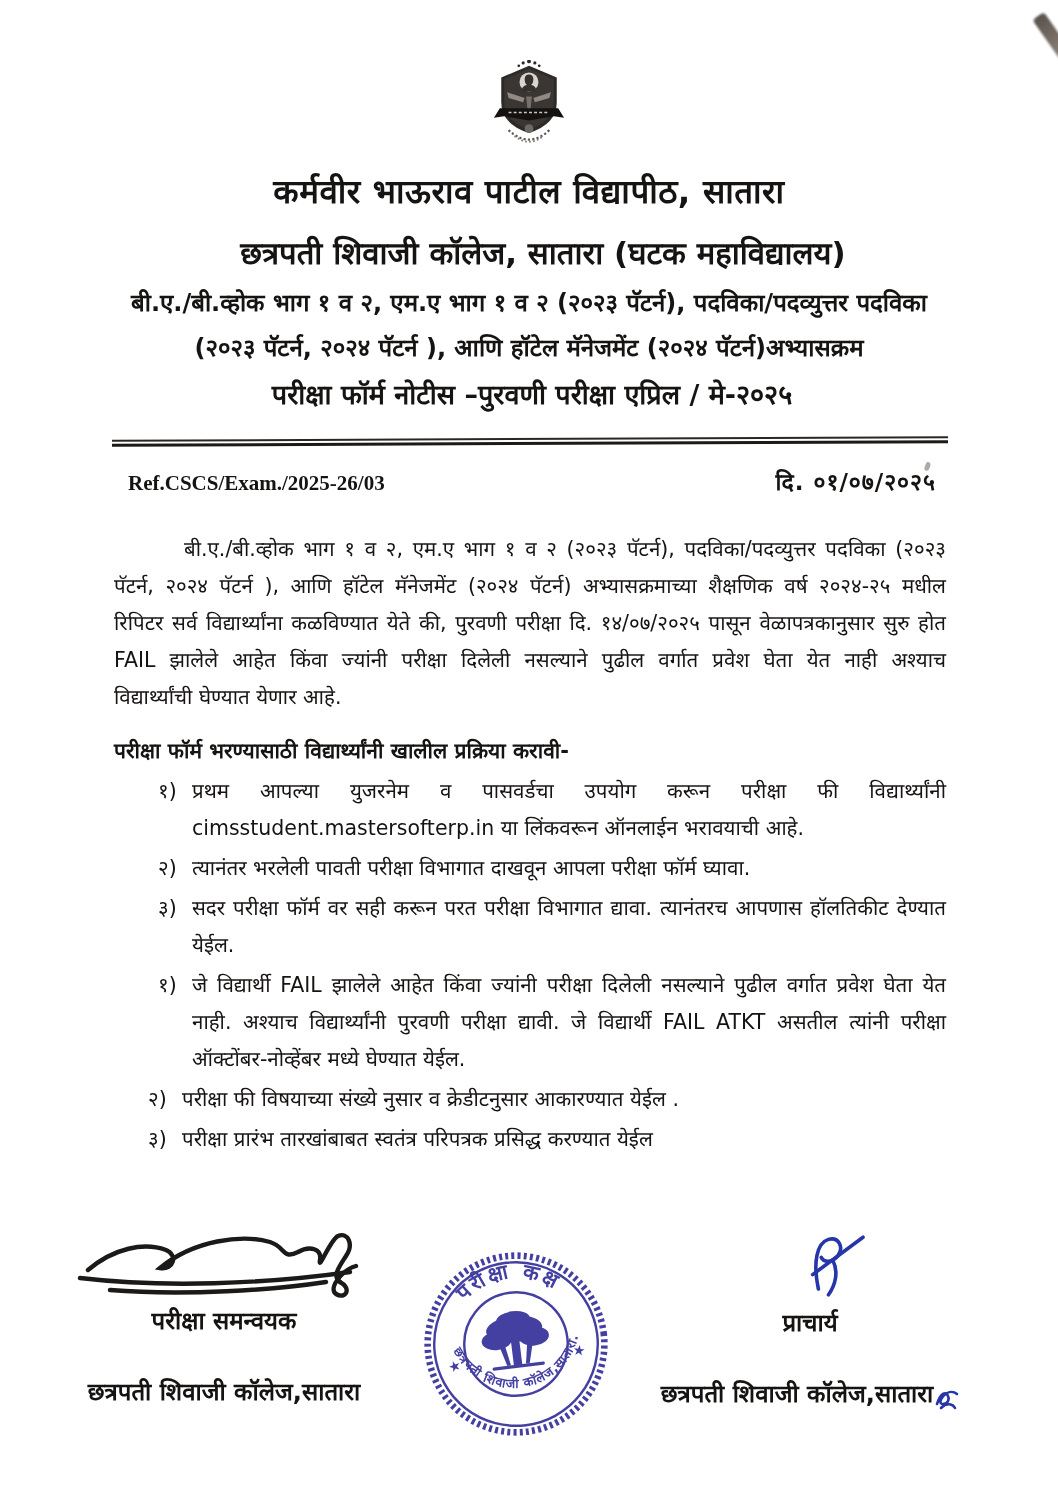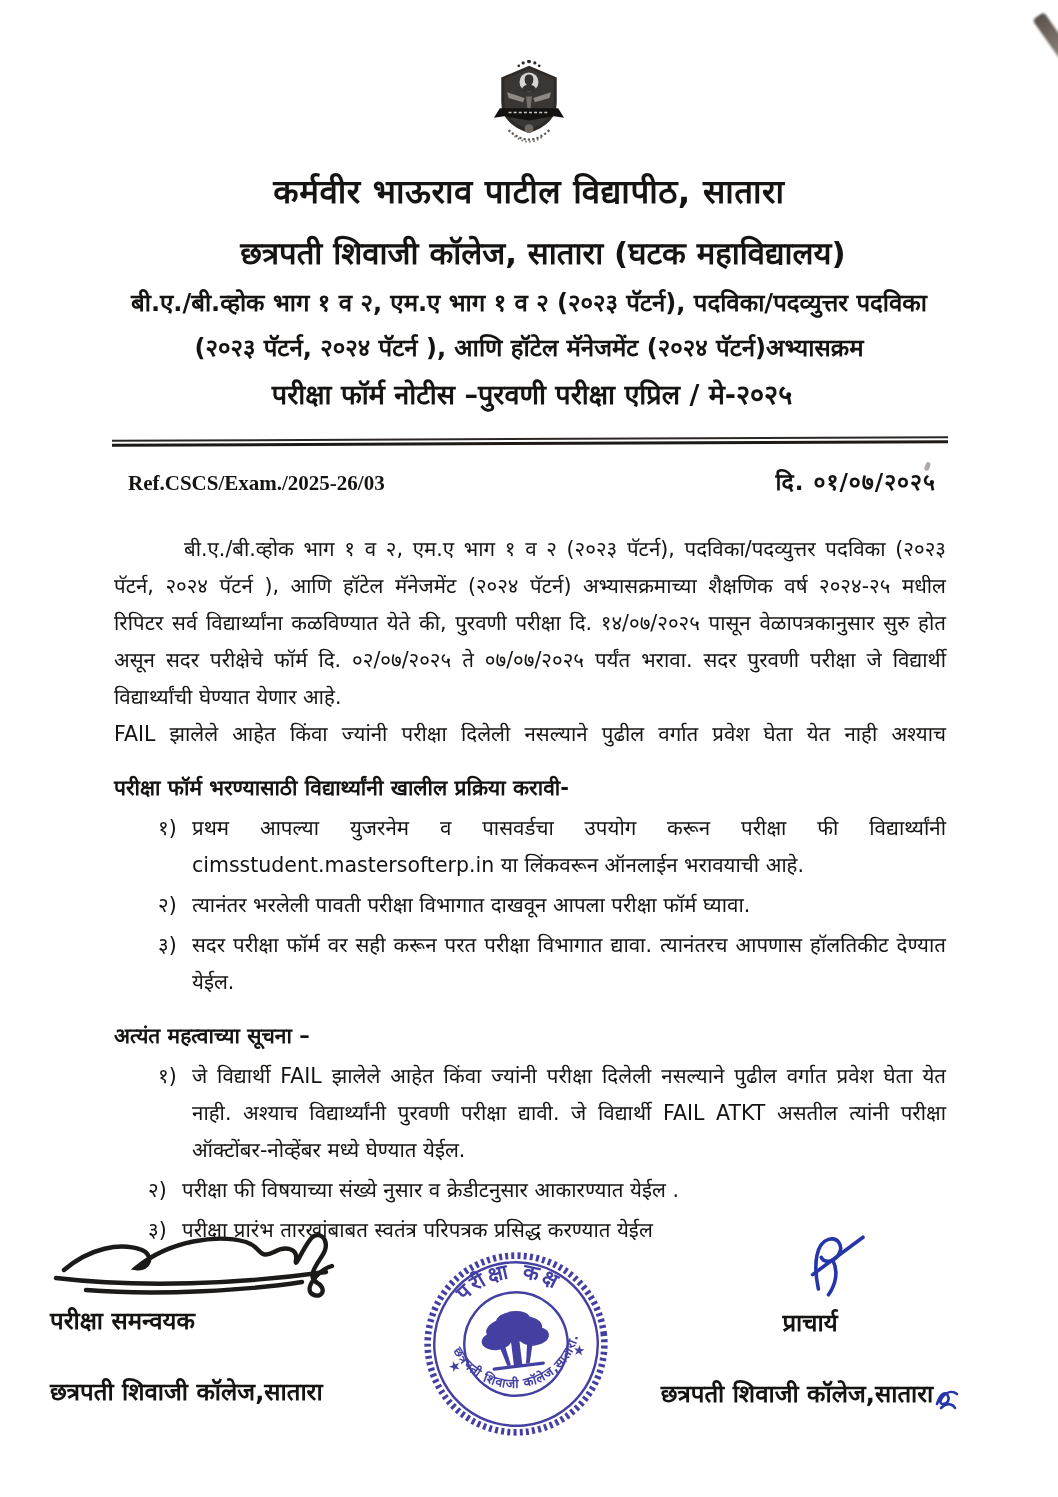--- a/index.html
+++ b/index.html
@@ -31,21 +31,21 @@
   .line{text-align:justify;text-align-last:justify;}
   .line.last{text-align-last:left;}
   .indent{text-indent:70px;}
   .sec-heading{font-weight:bold;font-size:21px;line-height:37px;margin-top:17px;}
   .num-item{display:flex;margin-top:3px;}
   .num-item .num{width:34px;flex:0 0 34px;padding-left:44px;box-sizing:content-box;}
   .num-item.tight .num{padding-left:34px;}
   .num-item .itext{flex:1;min-width:0;}
   
   .sign-area{position:absolute;left:0;top:1226px;width:1058px;height:260px;}
-  .sig-left{position:absolute;left:50px;top:0;width:320px;}
+  .sig-left{position:absolute;left:64px;top:0;width:320px;text-align:center;}
   .sig-left .sig-img{height:74px;}
   .sig-role{font-size:24px;font-weight:bold;line-height:34px;}
   .sig-org{font-size:24px;font-weight:bold;line-height:36px;white-space:nowrap;margin-top:36px;}
   .sig-right{position:absolute;left:620px;top:4px;width:380px;text-align:center;}
   .sig-right .sig-img{height:72px;margin-left:60px;}
   .stamp{position:absolute;left:422px;top:24px;width:188px;height:188px;transform:rotate(-7deg);opacity:.92;}
   .flourish{display:inline-block;vertical-align:-8px;}
   
   .artifact-corner{position:absolute;right:-6px;top:10px;width:14px;height:66px;
     background:linear-gradient(180deg,#5a524c,#8c827a 70%,rgba(140,130,122,0));
@@ -103,23 +103,22 @@
   <div class="ref-row">
     <span class="ref-no">Ref.CSCS/Exam./2025-26/03</span>
     <span class="ref-date">दि. ०१/०७/२०२५</span>
   </div>
 
   <div class="bodytext">
 
     <div class="line indent">बी.ए./बी.व्होक भाग १ व २, एम.ए भाग १ व २ (२०२३ पॅटर्न), पदविका/पदव्युत्तर पदविका (२०२३</div>
     <div class="line">पॅटर्न, २०२४ पॅटर्न ), आणि हॉटेल मॅनेजमेंट (२०२४ पॅटर्न) अभ्यासक्रमाच्या शैक्षणिक वर्ष २०२४-२५ मधील</div>
     <div class="line">रिपिटर सर्व विद्यार्थ्यांना कळविण्यात येते की, पुरवणी परीक्षा दि. १४/०७/२०२५ पासून वेळापत्रकानुसार सुरु होत</div>
-    <div class="line">असून सदर परीक्षेचे फॉर्म दि. ०२/०७/२०२५ ते ०७/०७/२०२५ पर्यंत भरावा. सदर पुरवणी परीक्षा जे विद्यार्थी</div>
+    <div class="line">FAIL झालेले आहेत किंवा ज्यांनी परीक्षा दिलेली नसल्याने पुढील वर्गात प्रवेश घेता येत नाही अश्याच</div>
     <div class="line last">विद्यार्थ्यांची घेण्यात येणार आहे.</div>
-    <div class="line">FAIL झालेले आहेत किंवा ज्यांनी परीक्षा दिलेली नसल्याने पुढील वर्गात प्रवेश घेता येत नाही अश्याच</div>
 
     <div class="sec-heading">परीक्षा फॉर्म भरण्यासाठी विद्यार्थ्यांनी खालील प्रक्रिया करावी-</div>
 
     <div class="num-item">
       <span class="num">१)</span>
       <div class="itext">
         <div class="line">प्रथम आपल्या युजरनेम व पासवर्डचा उपयोग करून परीक्षा फी विद्यार्थ्यांनी</div>
         <div class="line last">cimsstudent.mastersofterp.in  या लिंकवरून ऑनलाईन भरावयाची आहे.</div>
       </div>
     </div>
@@ -132,21 +131,20 @@
     </div>
 
     <div class="num-item">
       <span class="num">३)</span>
       <div class="itext">
         <div class="line">सदर परीक्षा फॉर्म वर सही करून परत परीक्षा विभागात द्यावा. त्यानंतरच आपणास हॉलतिकीट देण्यात</div>
         <div class="line last">येईल.</div>
       </div>
     </div>
 
-    <div class="sec-heading">अत्यंत महत्वाच्या सूचना –</div>
 
     <div class="num-item">
       <span class="num">१)</span>
       <div class="itext">
         <div class="line">जे विद्यार्थी FAIL झालेले आहेत किंवा ज्यांनी परीक्षा दिलेली नसल्याने पुढील वर्गात प्रवेश घेता येत</div>
         <div class="line">नाही. अश्याच विद्यार्थ्यांनी पुरवणी परीक्षा द्यावी. जे विद्यार्थी  FAIL ATKT असतील त्यांनी परीक्षा</div>
         <div class="line last">ऑक्टोंबर-नोव्हेंबर मध्ये घेण्यात येईल.</div>
       </div>
     </div>
 

